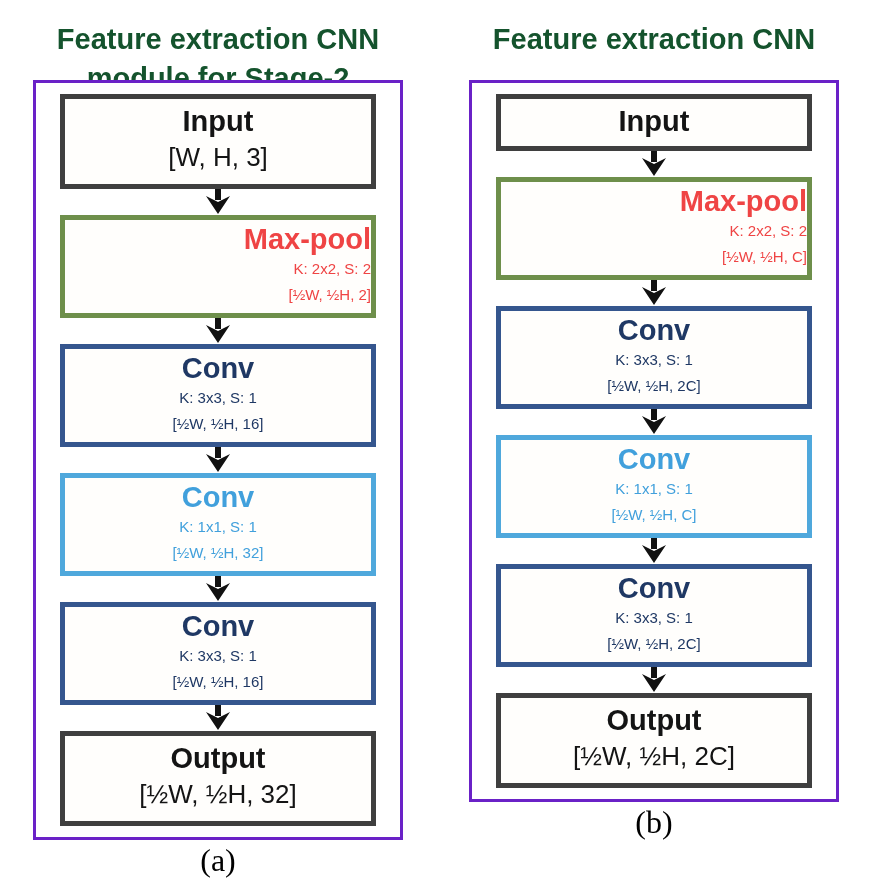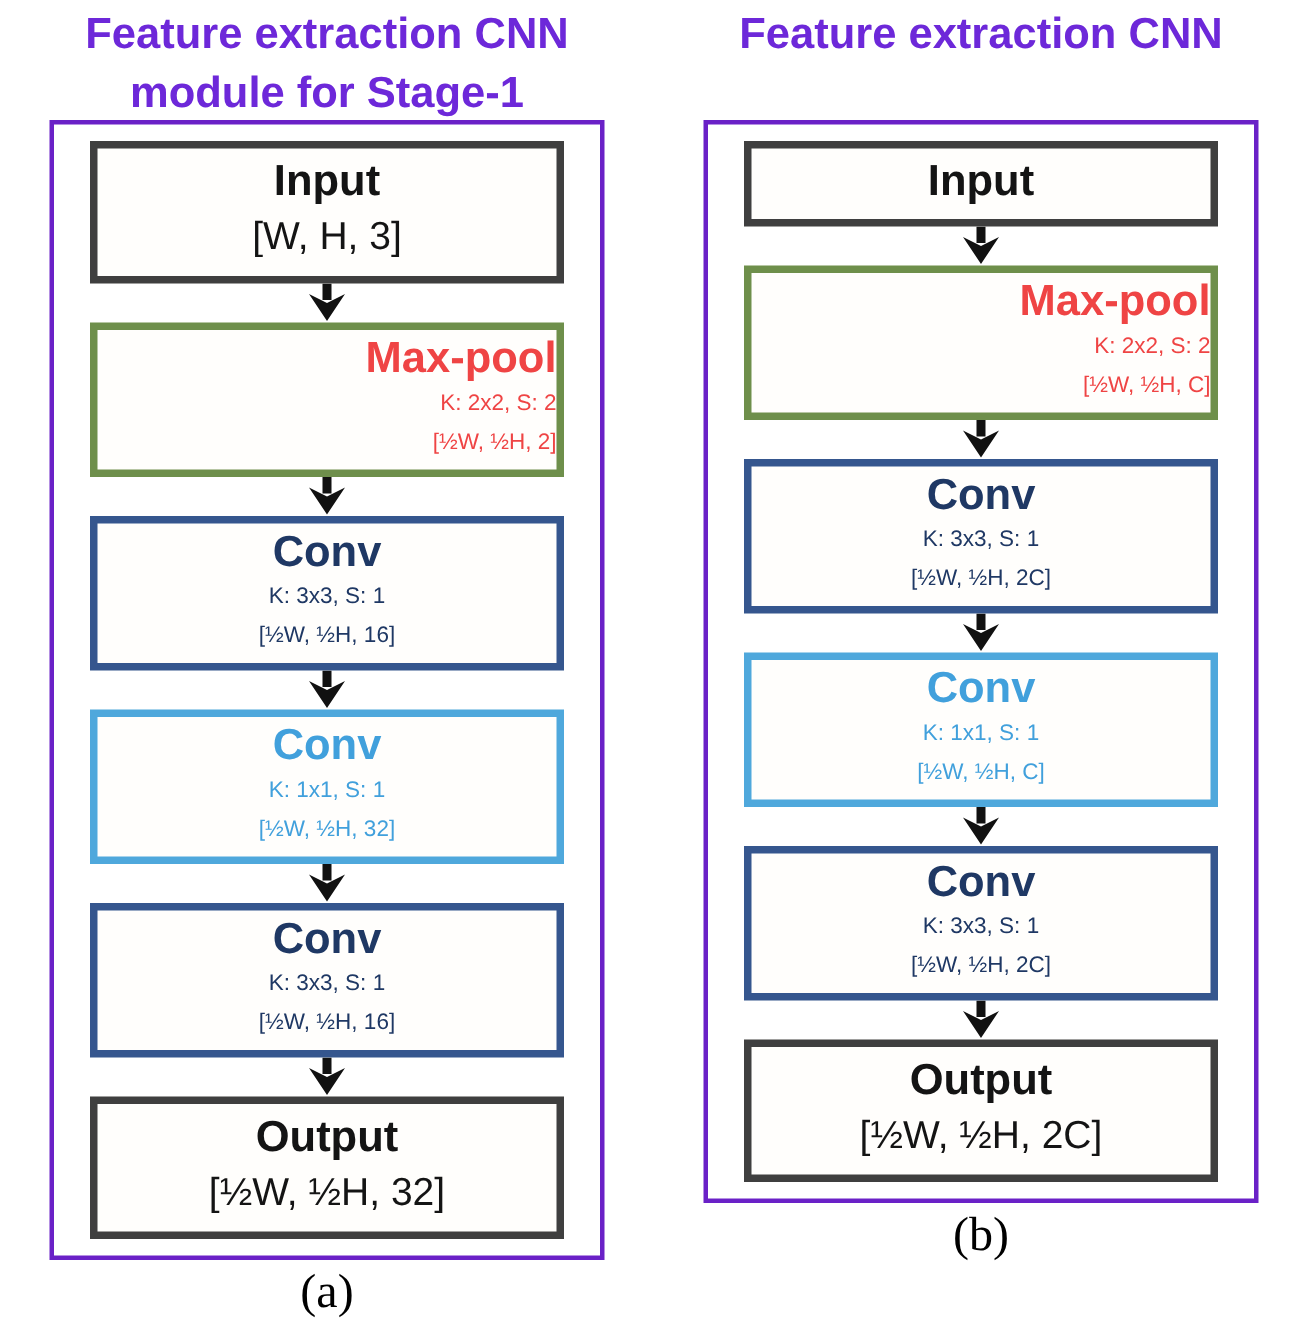--- a/index.html
+++ b/index.html
@@ -7,24 +7,24 @@
     margin: 0; padding: 0;
     width: 872px; height: 884px;
     background: #ffffff;
     font-family: "Liberation Sans", sans-serif;
     overflow: hidden;
   }
   .figure { display: flex; width: 872px; }
   .col { width: 436px; display: flex; flex-direction: column; align-items: center; }
 
   .col-title {
-    height: 80px; padding-top: 4px;
+    height: 80px; padding-top: 20px;
     text-align: center; white-space: nowrap;
     font-size: 29px; font-weight: 700; line-height: 39px;
-    color: #6d28d9;
+    color: #14532d;
   }
 
   .panel {
     width: 370px;
     border: 3px solid #6A21C7;
     background: #ffffff;
     padding: 11px 0 11px;
   }
 
   .block {
@@ -53,21 +53,21 @@
   }
 </style>
 </head>
 <body>
 
 <div class="figure">
 
   <div class="col">
     <div class="col-title">
       <div>Feature extraction CNN</div>
-      <div>module for Stage-1</div>
+      <div>module for Stage-2</div>
     </div>
 
     <div class="panel">
 
       <div class="block c-io">
         <div class="b-title">Input</div>
         <div class="b-line">[W, H, 3]</div>
       </div>
 
       <div class="arrow">

